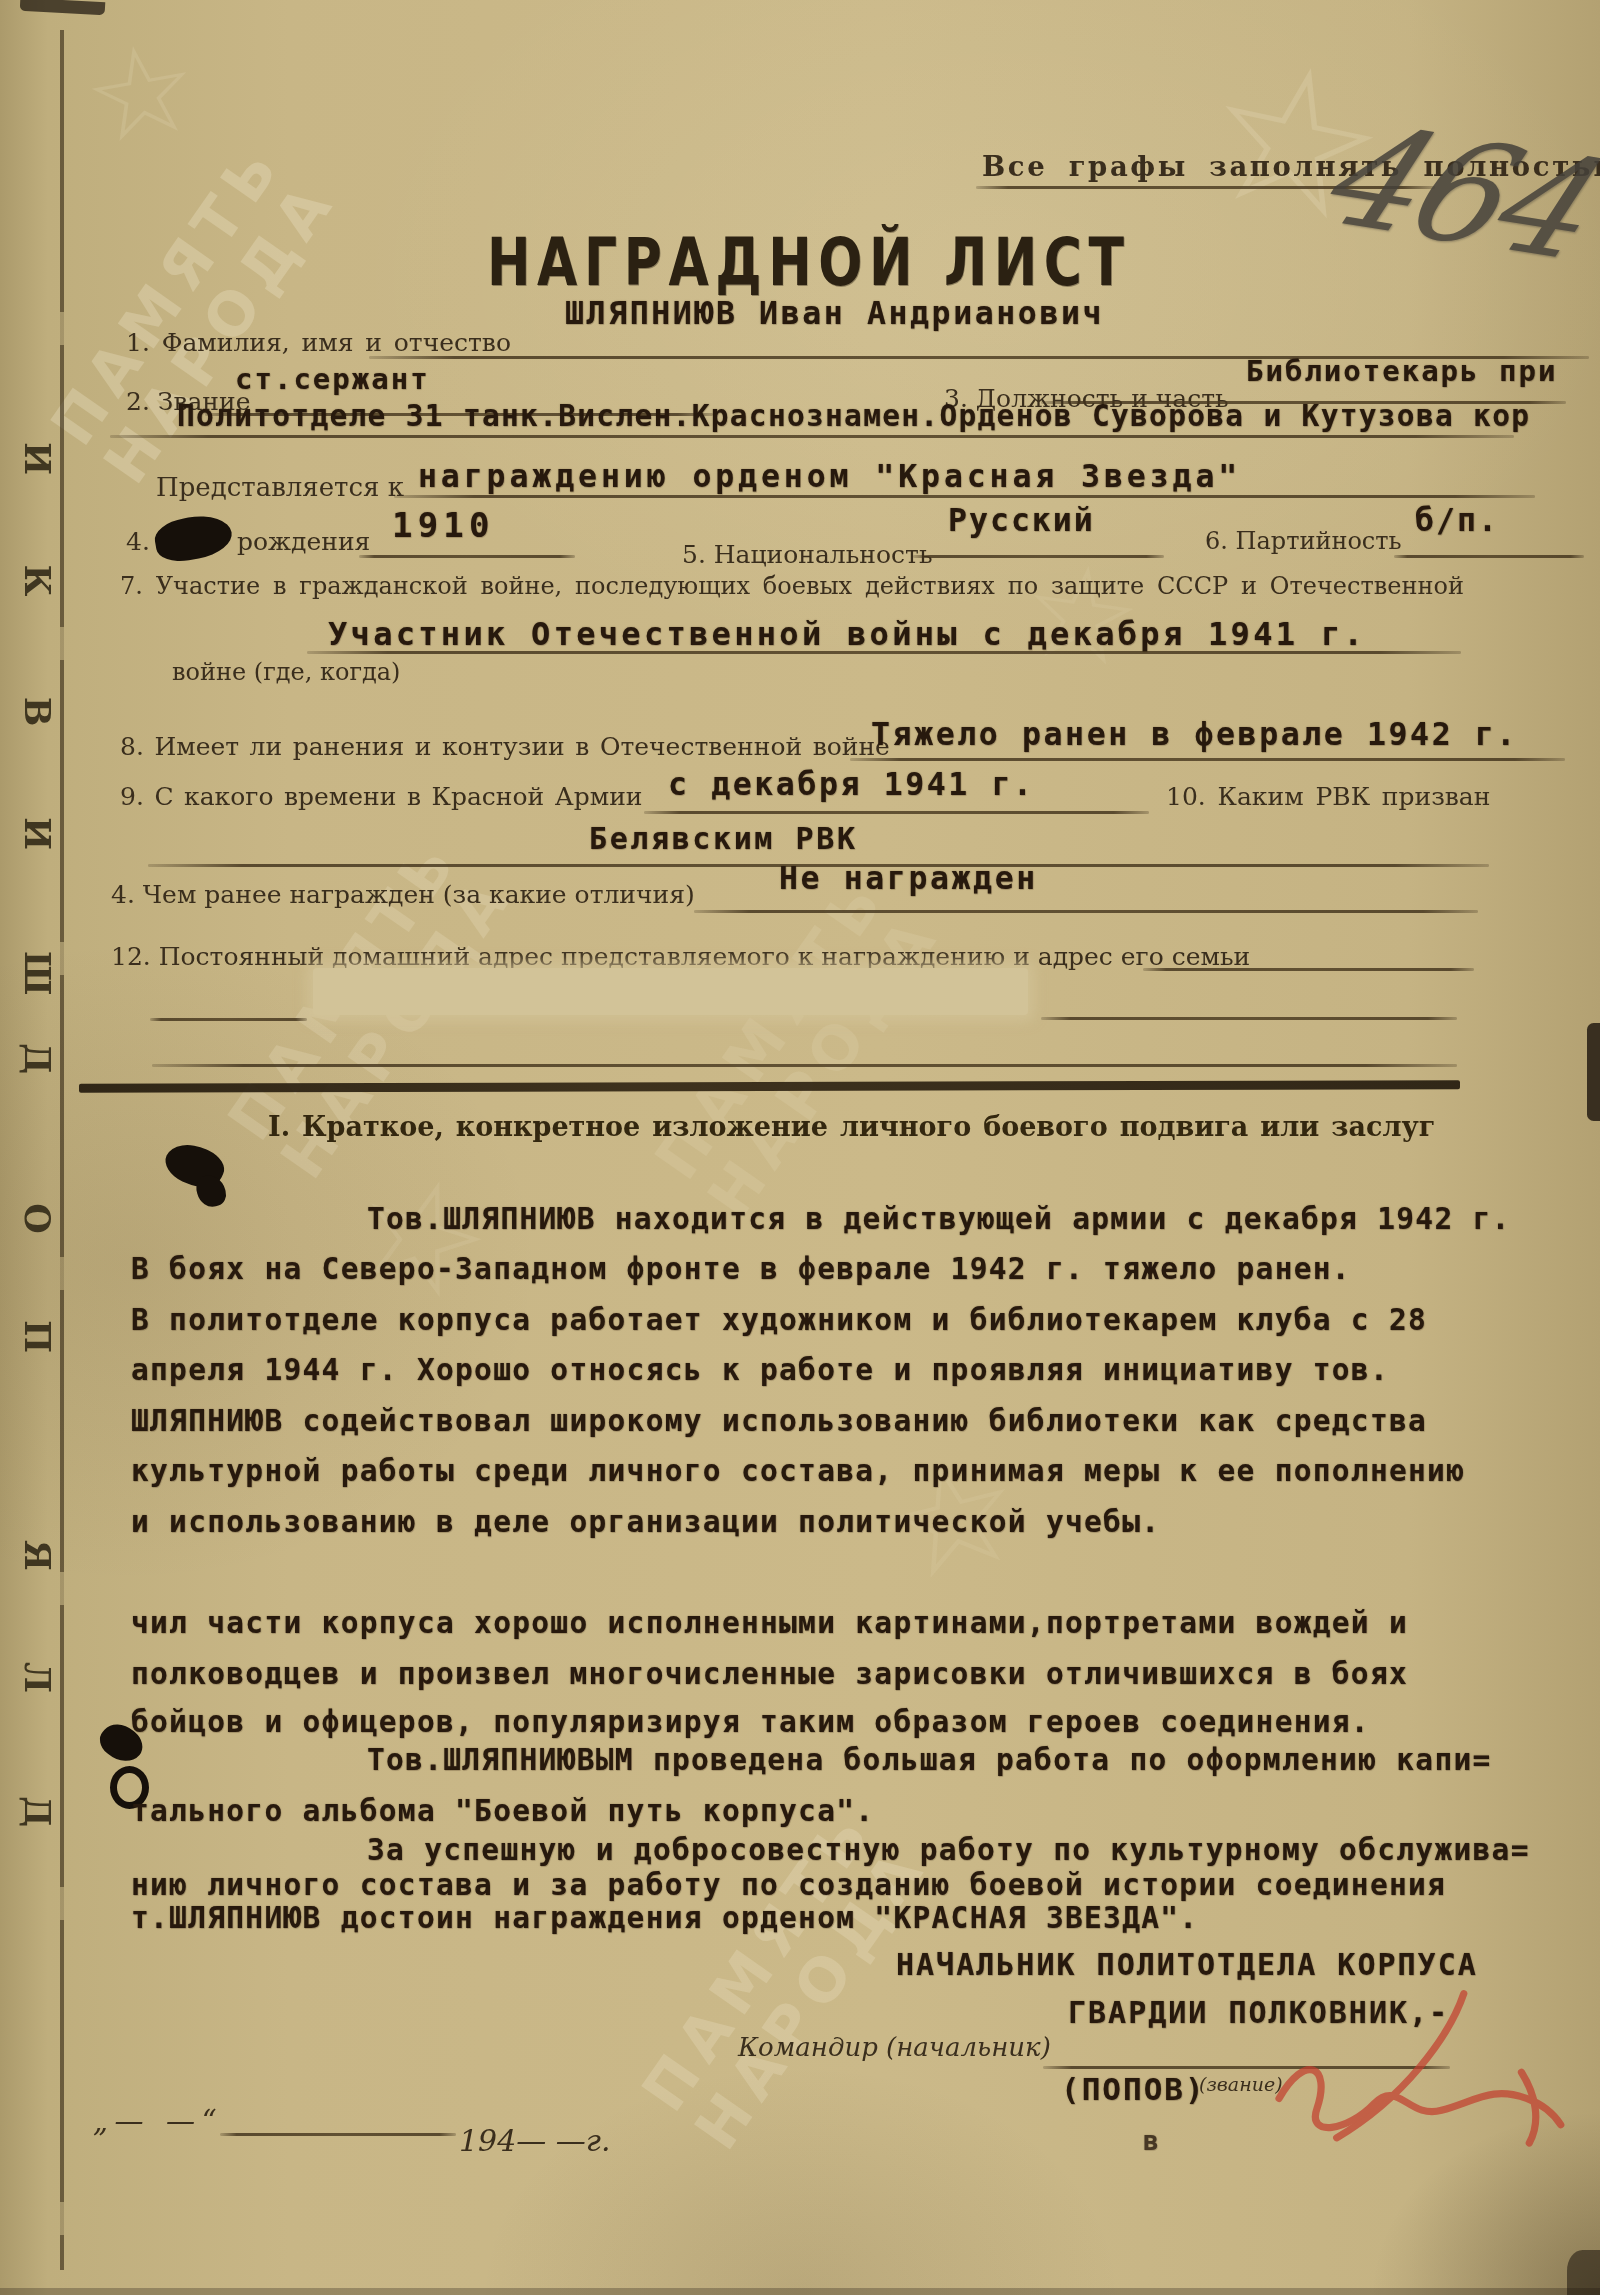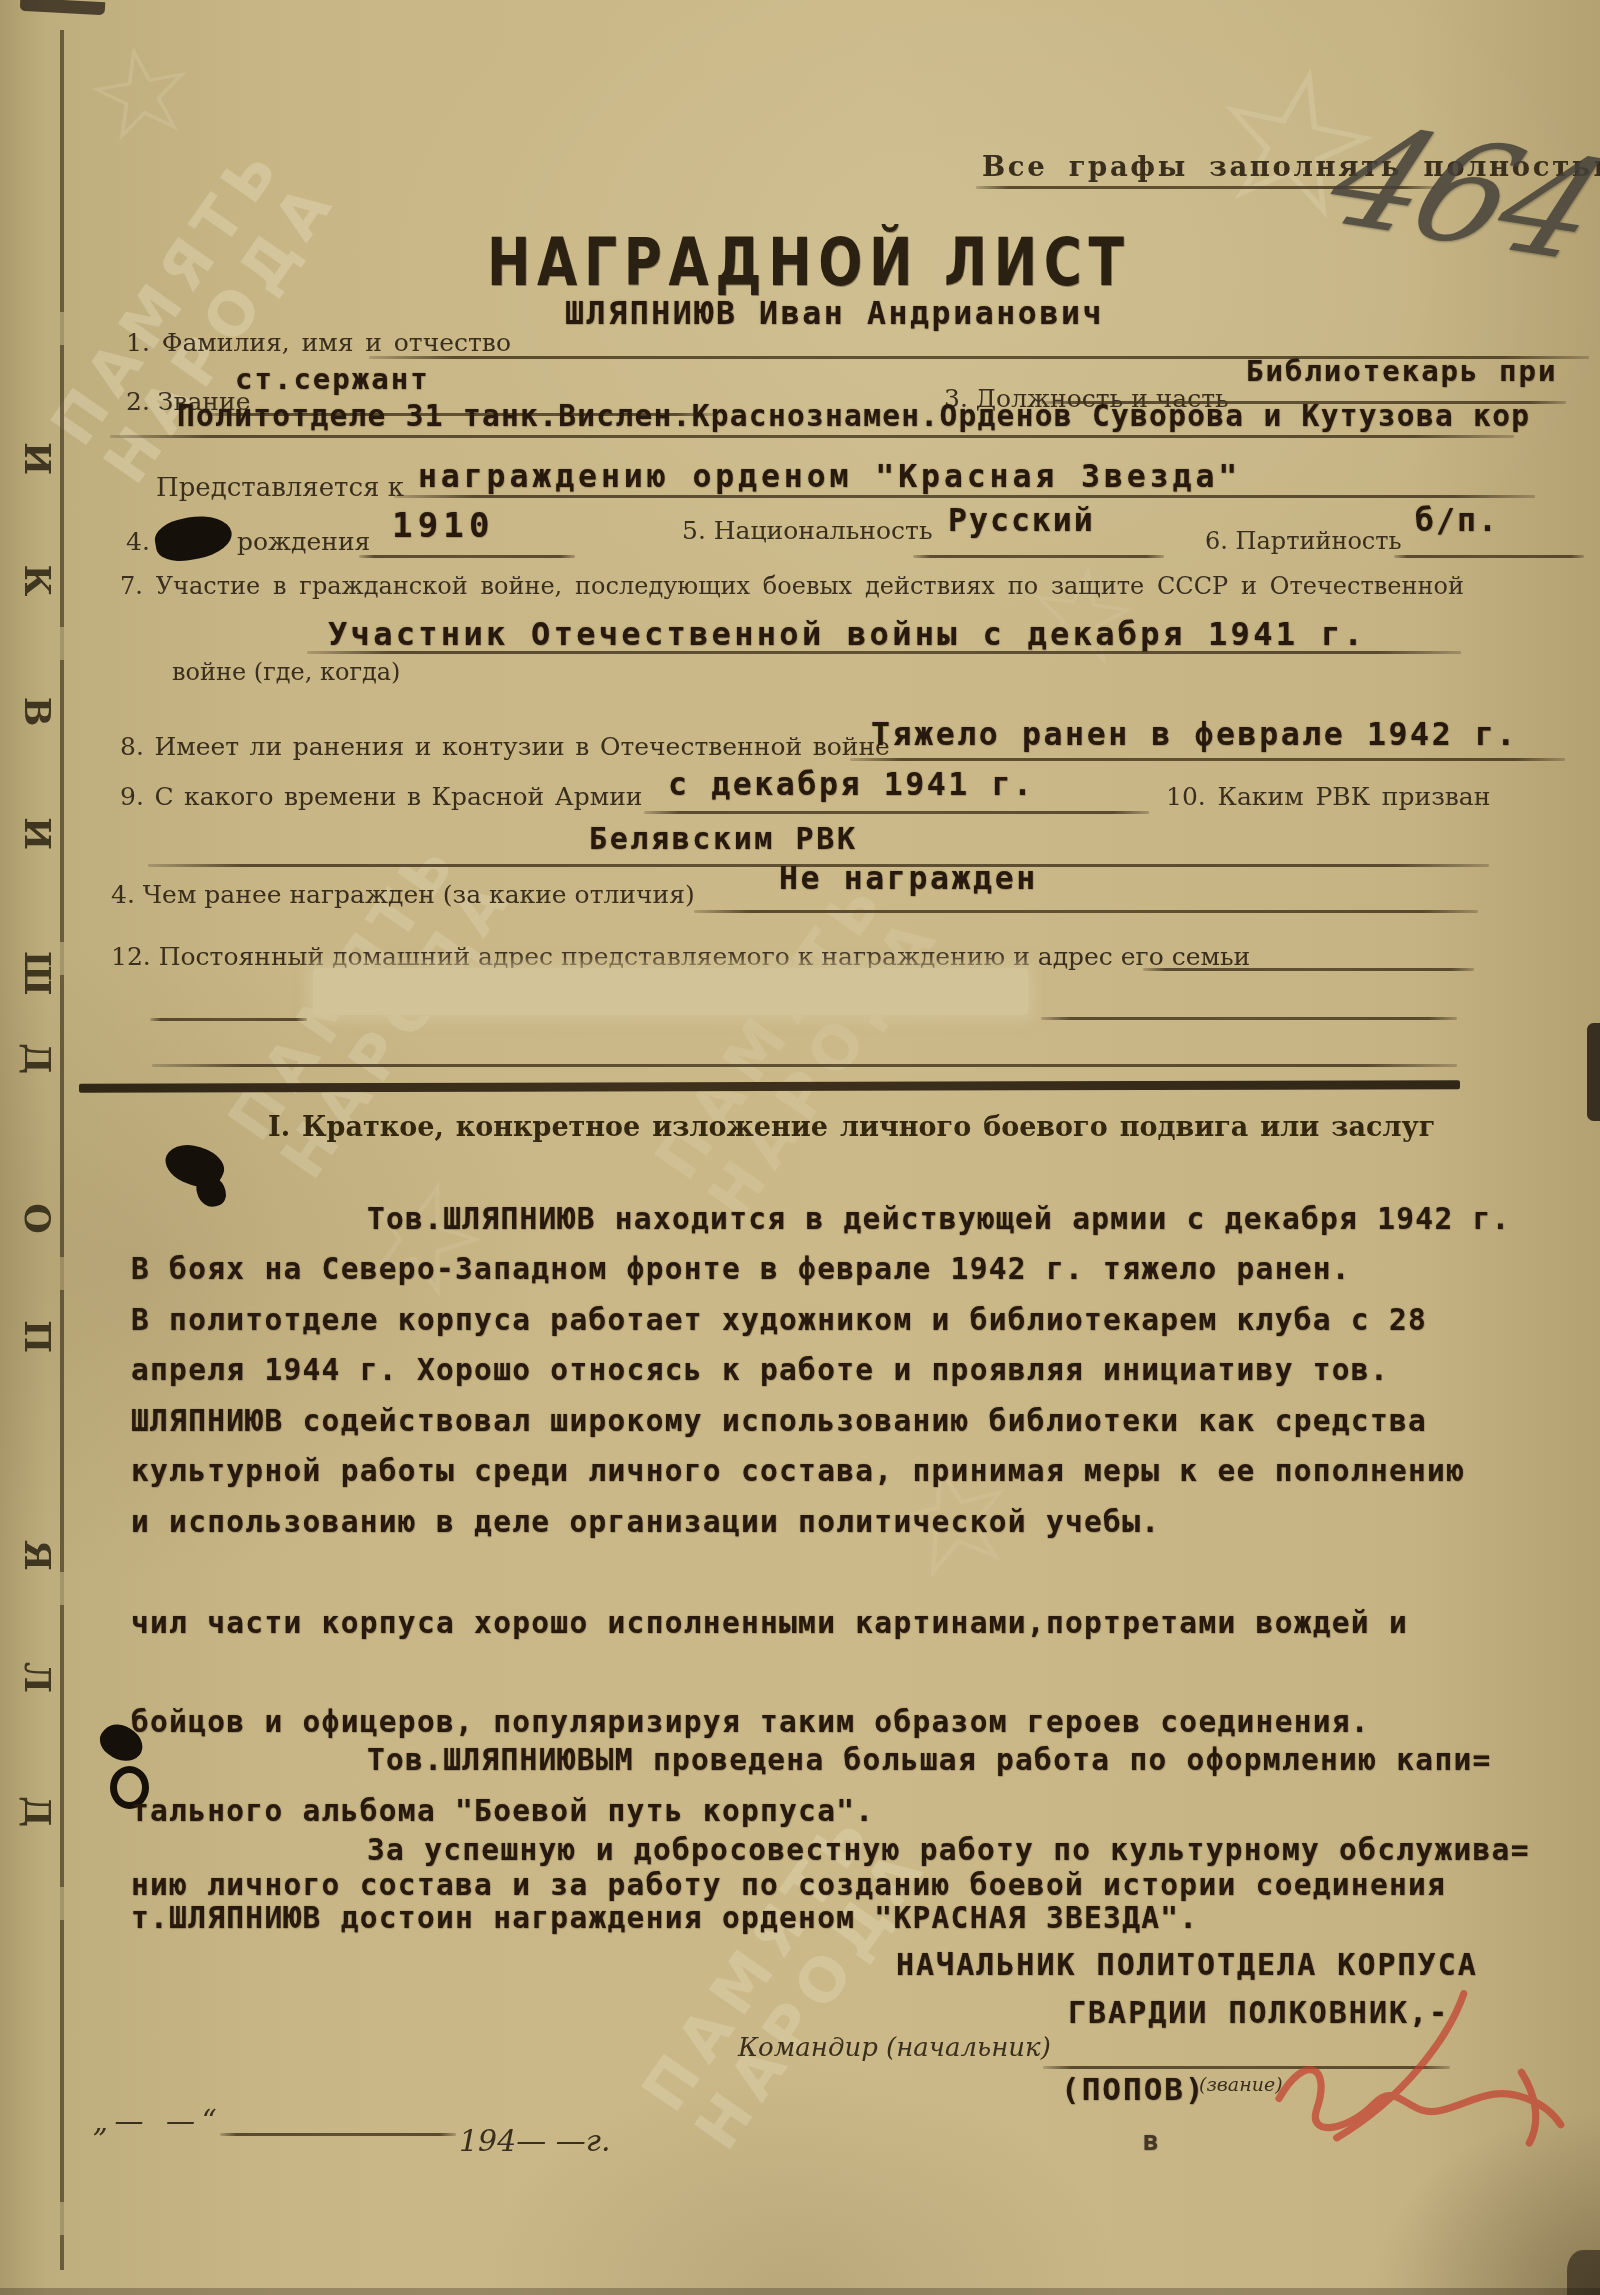--- a/index.html
+++ b/index.html
@@ -104,21 +104,21 @@
 
   <div class="typed" style="left:418px;top:458px;font-size:31.5px;letter-spacing:3.9px;">награждению орденом "Красная Звезда"</div>
   <div class="lbl" style="left:156px;top:472px;font-size:26px;">Представляется к</div>
   <div class="rule" style="left:394px;top:495px;width:1141px;"></div>
 
   <div class="lbl" style="left:126px;top:527px;font-size:25px;">4.</div>
   <div class="blot" style="left:155px;top:517px;width:77px;height:42px;transform:rotate(-10deg);border-radius:48% 60% 55% 45%;"></div>
   <div class="lbl" style="left:237px;top:527px;font-size:25px;">рождения</div>
   <div class="typed" style="left:392px;top:505px;font-size:34px;letter-spacing:5.2px;">1910</div>
   <div class="rule" style="left:359px;top:555px;width:216px;"></div>
-  <div class="lbl" style="left:682px;top:516px;font-size:25px;">5. Национальность</div>
+  <div class="lbl" style="left:682px;top:540px;font-size:25px;">5. Национальность</div>
   <div class="typed" style="left:948px;top:502px;font-size:31.5px;">Русский</div>
   <div class="rule" style="left:913px;top:555px;width:251px;"></div>
   <div class="lbl" style="left:1205px;top:527px;font-size:24px;">6. Партийность</div>
   <div class="typed" style="left:1415px;top:502px;font-size:31.5px;">б/п.</div>
   <div class="rule" style="left:1394px;top:555px;width:190px;"></div>
 
   <div class="lbl" style="left:120px;top:572px;font-size:24px;word-spacing:5.2px;">7. Участие  в  гражданской  войне,  последующих  боевых  действиях  по  защите  СССР  и  Отечественной</div>
   <div class="lbl" style="left:172px;top:622px;font-size:24px;margin-top:36px;">войне  (где,  когда)</div>
   <div class="typed" style="left:328px;top:615px;font-size:32px;letter-spacing:3.3px;">Участник Отечественной войны с декабря 1941 г.</div>
   <div class="rule" style="left:307px;top:651px;width:1154px;"></div>
@@ -156,20 +156,21 @@
 
   <div class="bodyline ind" style="top:1202px;">Тов.ШЛЯПНИЮВ находится в действующей армии с декабря 1942 г.</div>
   <div class="bodyline" style="top:1252px;">В боях на Северо-Западном фронте в феврале 1942 г. тяжело ранен.</div>
   <div class="bodyline" style="top:1303px;">В политотделе корпуса работает художником и библиотекарем клуба с 28</div>
   <div class="bodyline" style="top:1353px;">апреля 1944 г. Хорошо относясь к работе и проявляя инициативу тов.</div>
   <div class="bodyline" style="top:1404px;">ШЛЯПНИЮВ содействовал широкому использованию библиотеки как средства</div>
   <div class="bodyline" style="top:1454px;">культурной работы среди личного состава, принимая меры к ее пополнению</div>
   <div class="bodyline" style="top:1505px;">и использованию в деле организации политической учебы.</div>
 
   <div class="bodyline" style="top:1606px;">чил части корпуса хорошо исполненными картинами,портретами вождей и</div>
+  <div class="bodyline" style="top:1657px;">полководцев и произвел многочисленные зарисовки отличившихся в боях</div>
   <div class="bodyline" style="top:1705px;">бойцов и офицеров, популяризируя таким образом героев соединения.</div>
 
   <div class="bodyline ind" style="top:1743px;">Тов.ШЛЯПНИЮВЫМ проведена большая работа по оформлению капи=</div>
   <div class="bodyline" style="top:1794px;">тального альбома "Боевой путь корпуса".</div>
 
   <div class="bodyline ind" style="top:1833px;text-align:right;">За успешную и добросовестную работу по культурному обслужива=</div>
   <div class="bodyline" style="top:1868px;">нию личного состава и за работу по созданию боевой истории соединения</div>
   <div class="bodyline" style="top:1901px;">т.ШЛЯПНИЮВ достоин награждения орденом "КРАСНАЯ ЗВЕЗДА".</div>
 
   <div class="typed" style="left:896px;top:1947px;font-size:30px;">НАЧАЛЬНИК ПОЛИТОТДЕЛА КОРПУСА</div>

